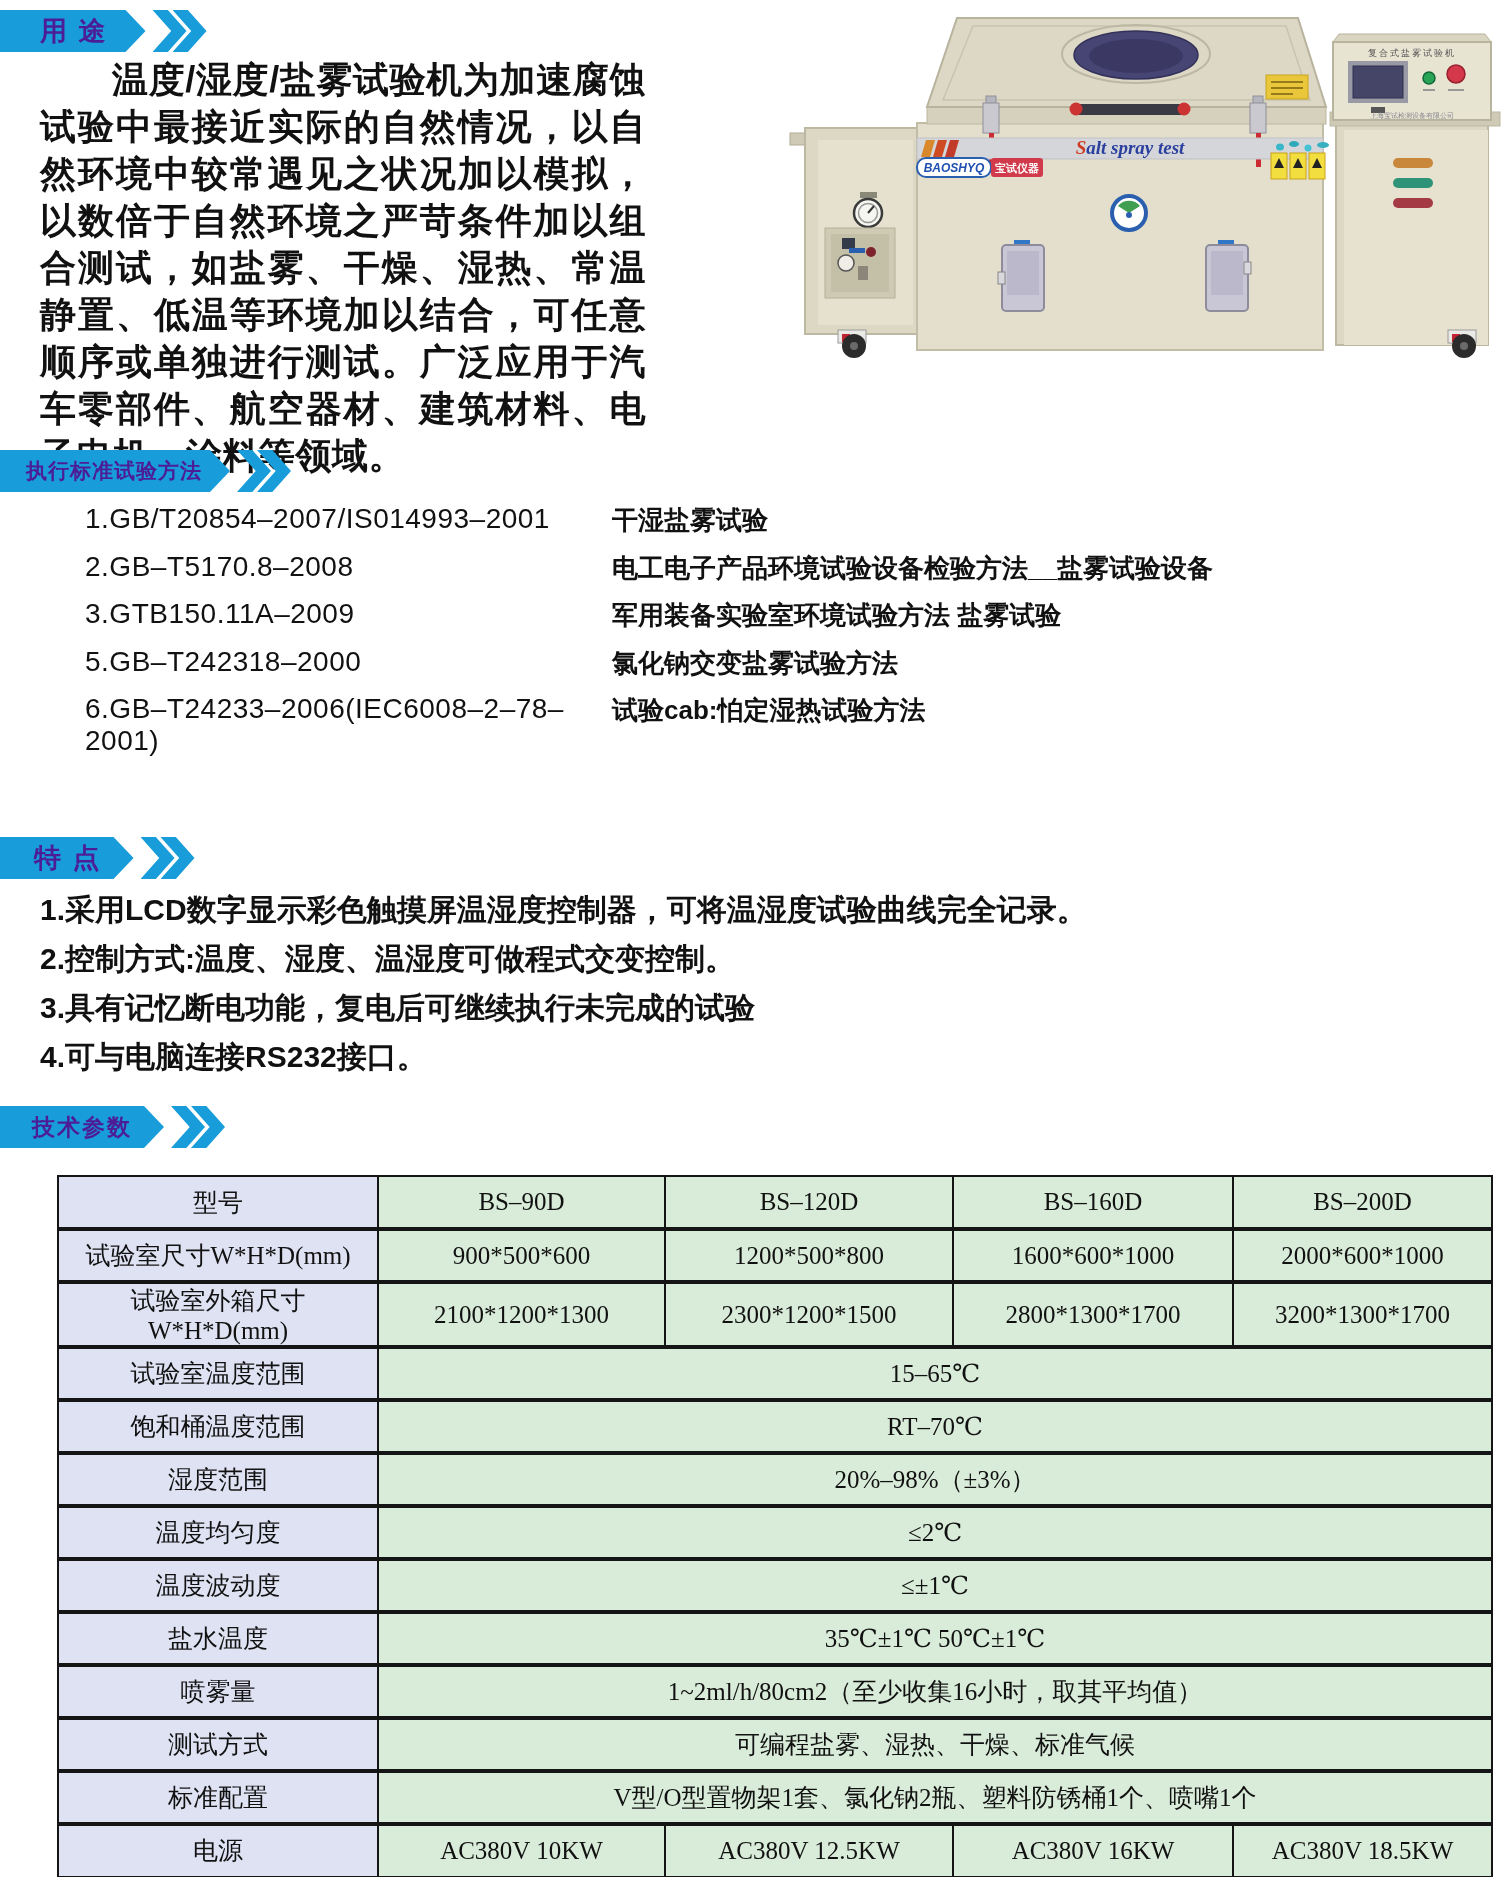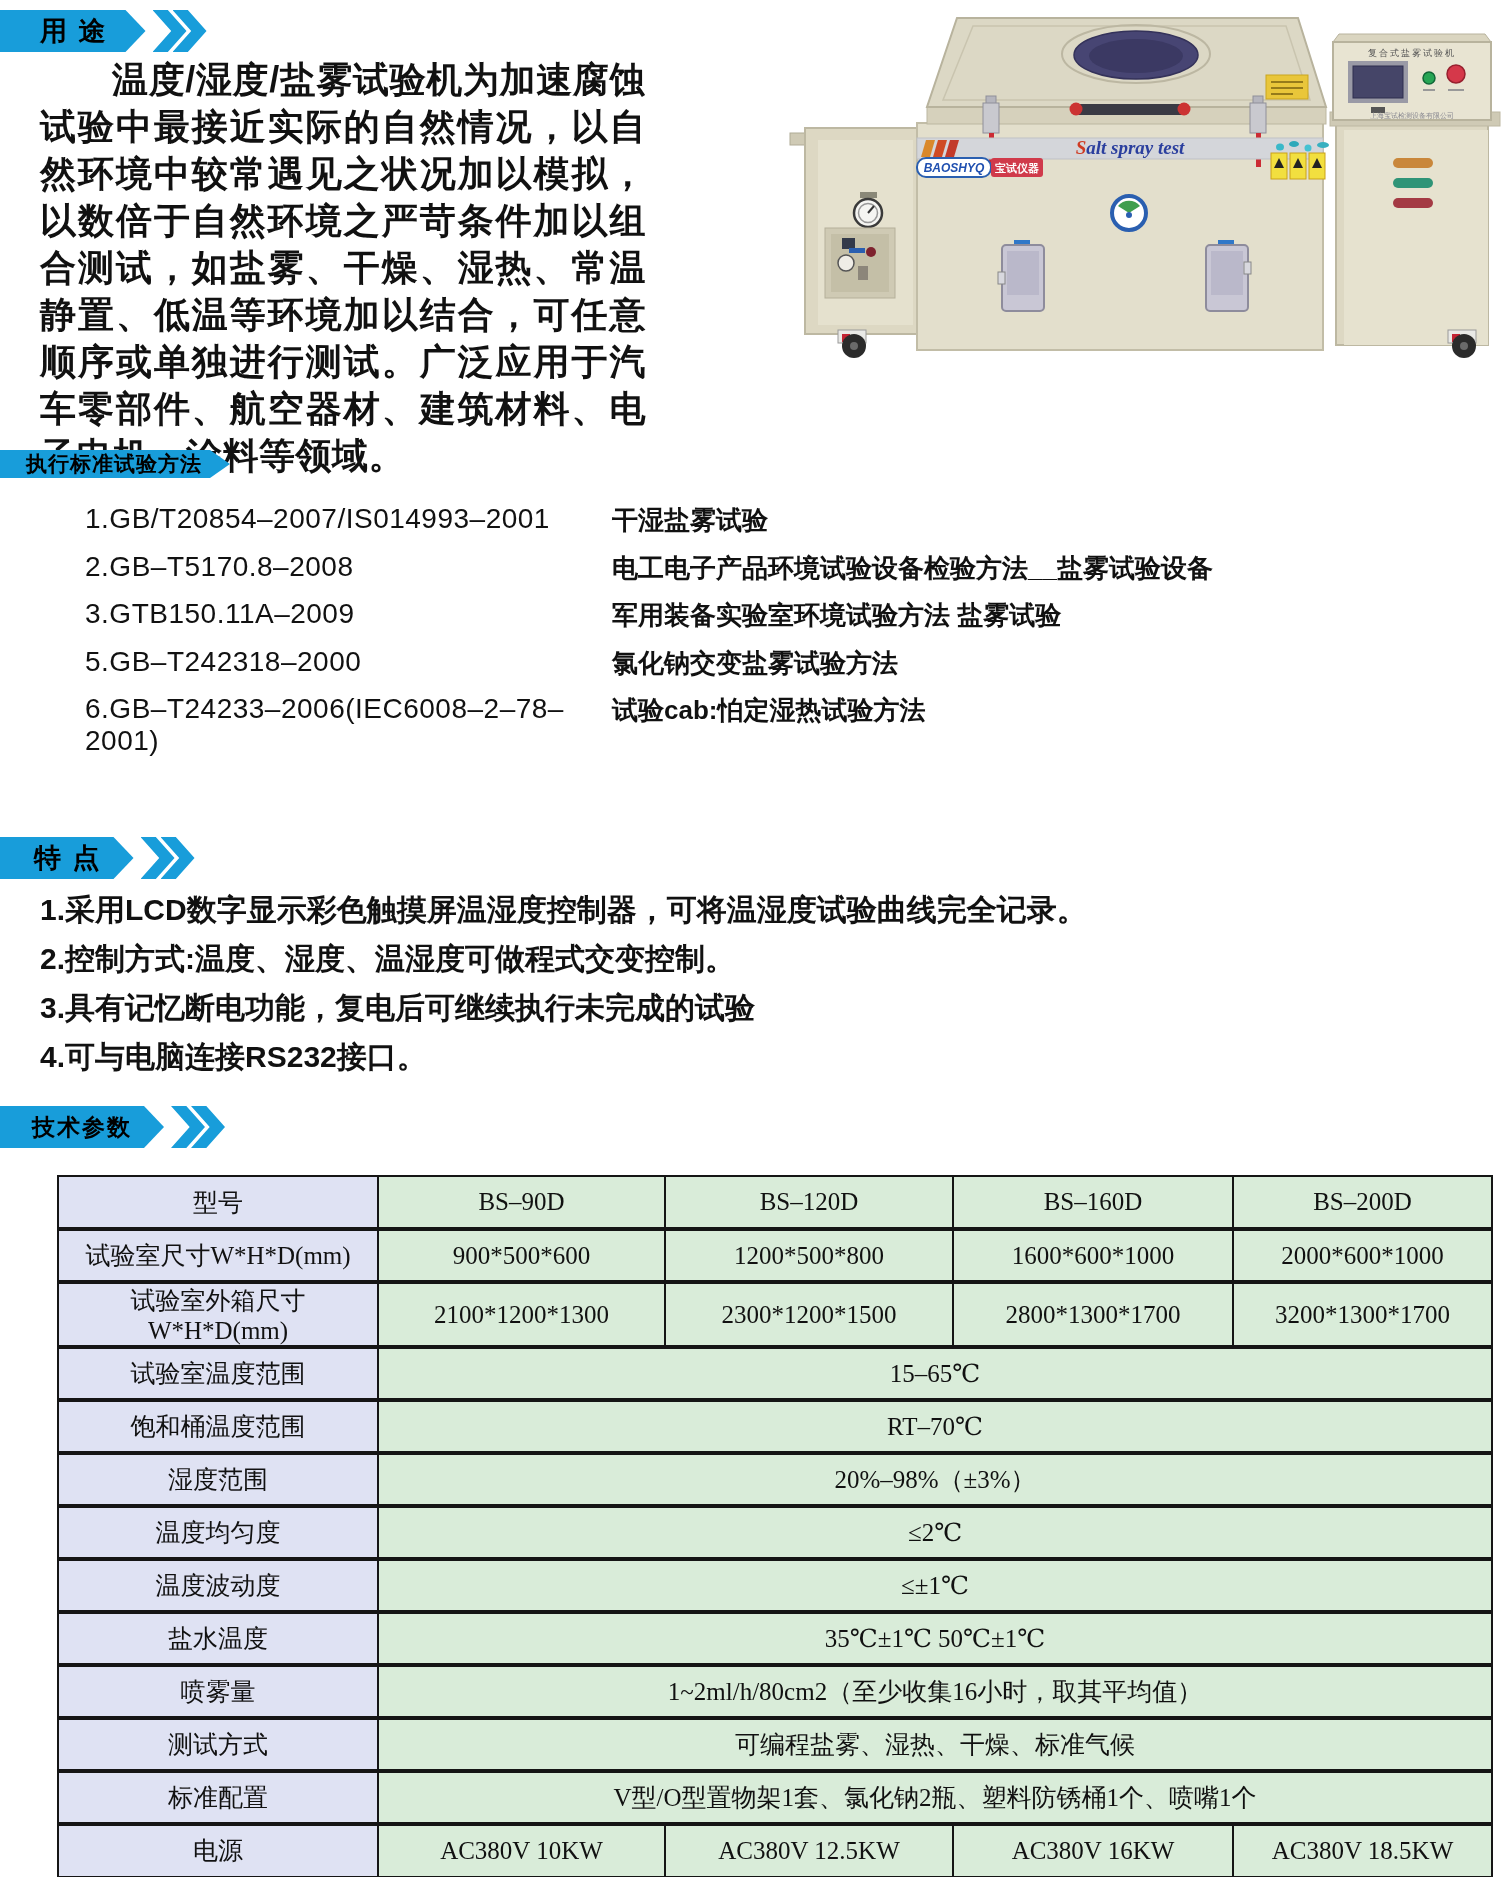--- a/index.html
+++ b/index.html
@@ -4,33 +4,33 @@
 <style>
   html,body { margin:0; padding:0; background:#ffffff; }
   .page {
     position:relative; width:1501px; height:1877px; background:#ffffff;
     font-family:"Liberation Sans","DejaVu Sans",sans-serif; color:#111;
     overflow:hidden;
   }
   
   .banner { position:absolute; left:0; display:flex; align-items:stretch; height:42px; }
   .banner-rect {
-    background:#189dda; color:#000000; font-weight:bold;
+    background:#189dda; color:#4c1d95; font-weight:bold;
     display:flex; align-items:center; box-sizing:border-box;
     clip-path:polygon(0 0, calc(100% - 20px) 0, 100% 50%, calc(100% - 20px) 100%, 0 100%);
   }
   .chev {
     width:34px; background:#189dda;
     clip-path:polygon(0 0, 45% 0, 100% 50%, 45% 100%, 0 100%, 55% 50%);
   }
   .chev.c1 { margin-left:7px; }
   .chev.c2 { margin-left:-14px; }
   .b-usage    { top:10px; }
   .b-usage    .banner-rect { font-size:27px; padding:0 38px 0 40px; letter-spacing:2px; }
-  .b-standard { top:450px;flex-direction:column; }
+  .b-standard { top:450px; }
   .b-standard .banner-rect { font-size:21px; padding:0 28px 0 26px; letter-spacing:1px; }
   .b-feature  { top:837px; }
   .b-feature  .banner-rect { font-size:27px; padding:0 32px 0 34px; letter-spacing:2px; }
   .b-spec     { top:1106px; }
   .b-spec     .banner-rect { font-size:23px; padding:0 32px 0 32px; letter-spacing:2px; }
 
   
   .intro {
     position:absolute; left:40px; top:56px; width:606px;
     font-size:36px; font-weight:bold; line-height:47px;

